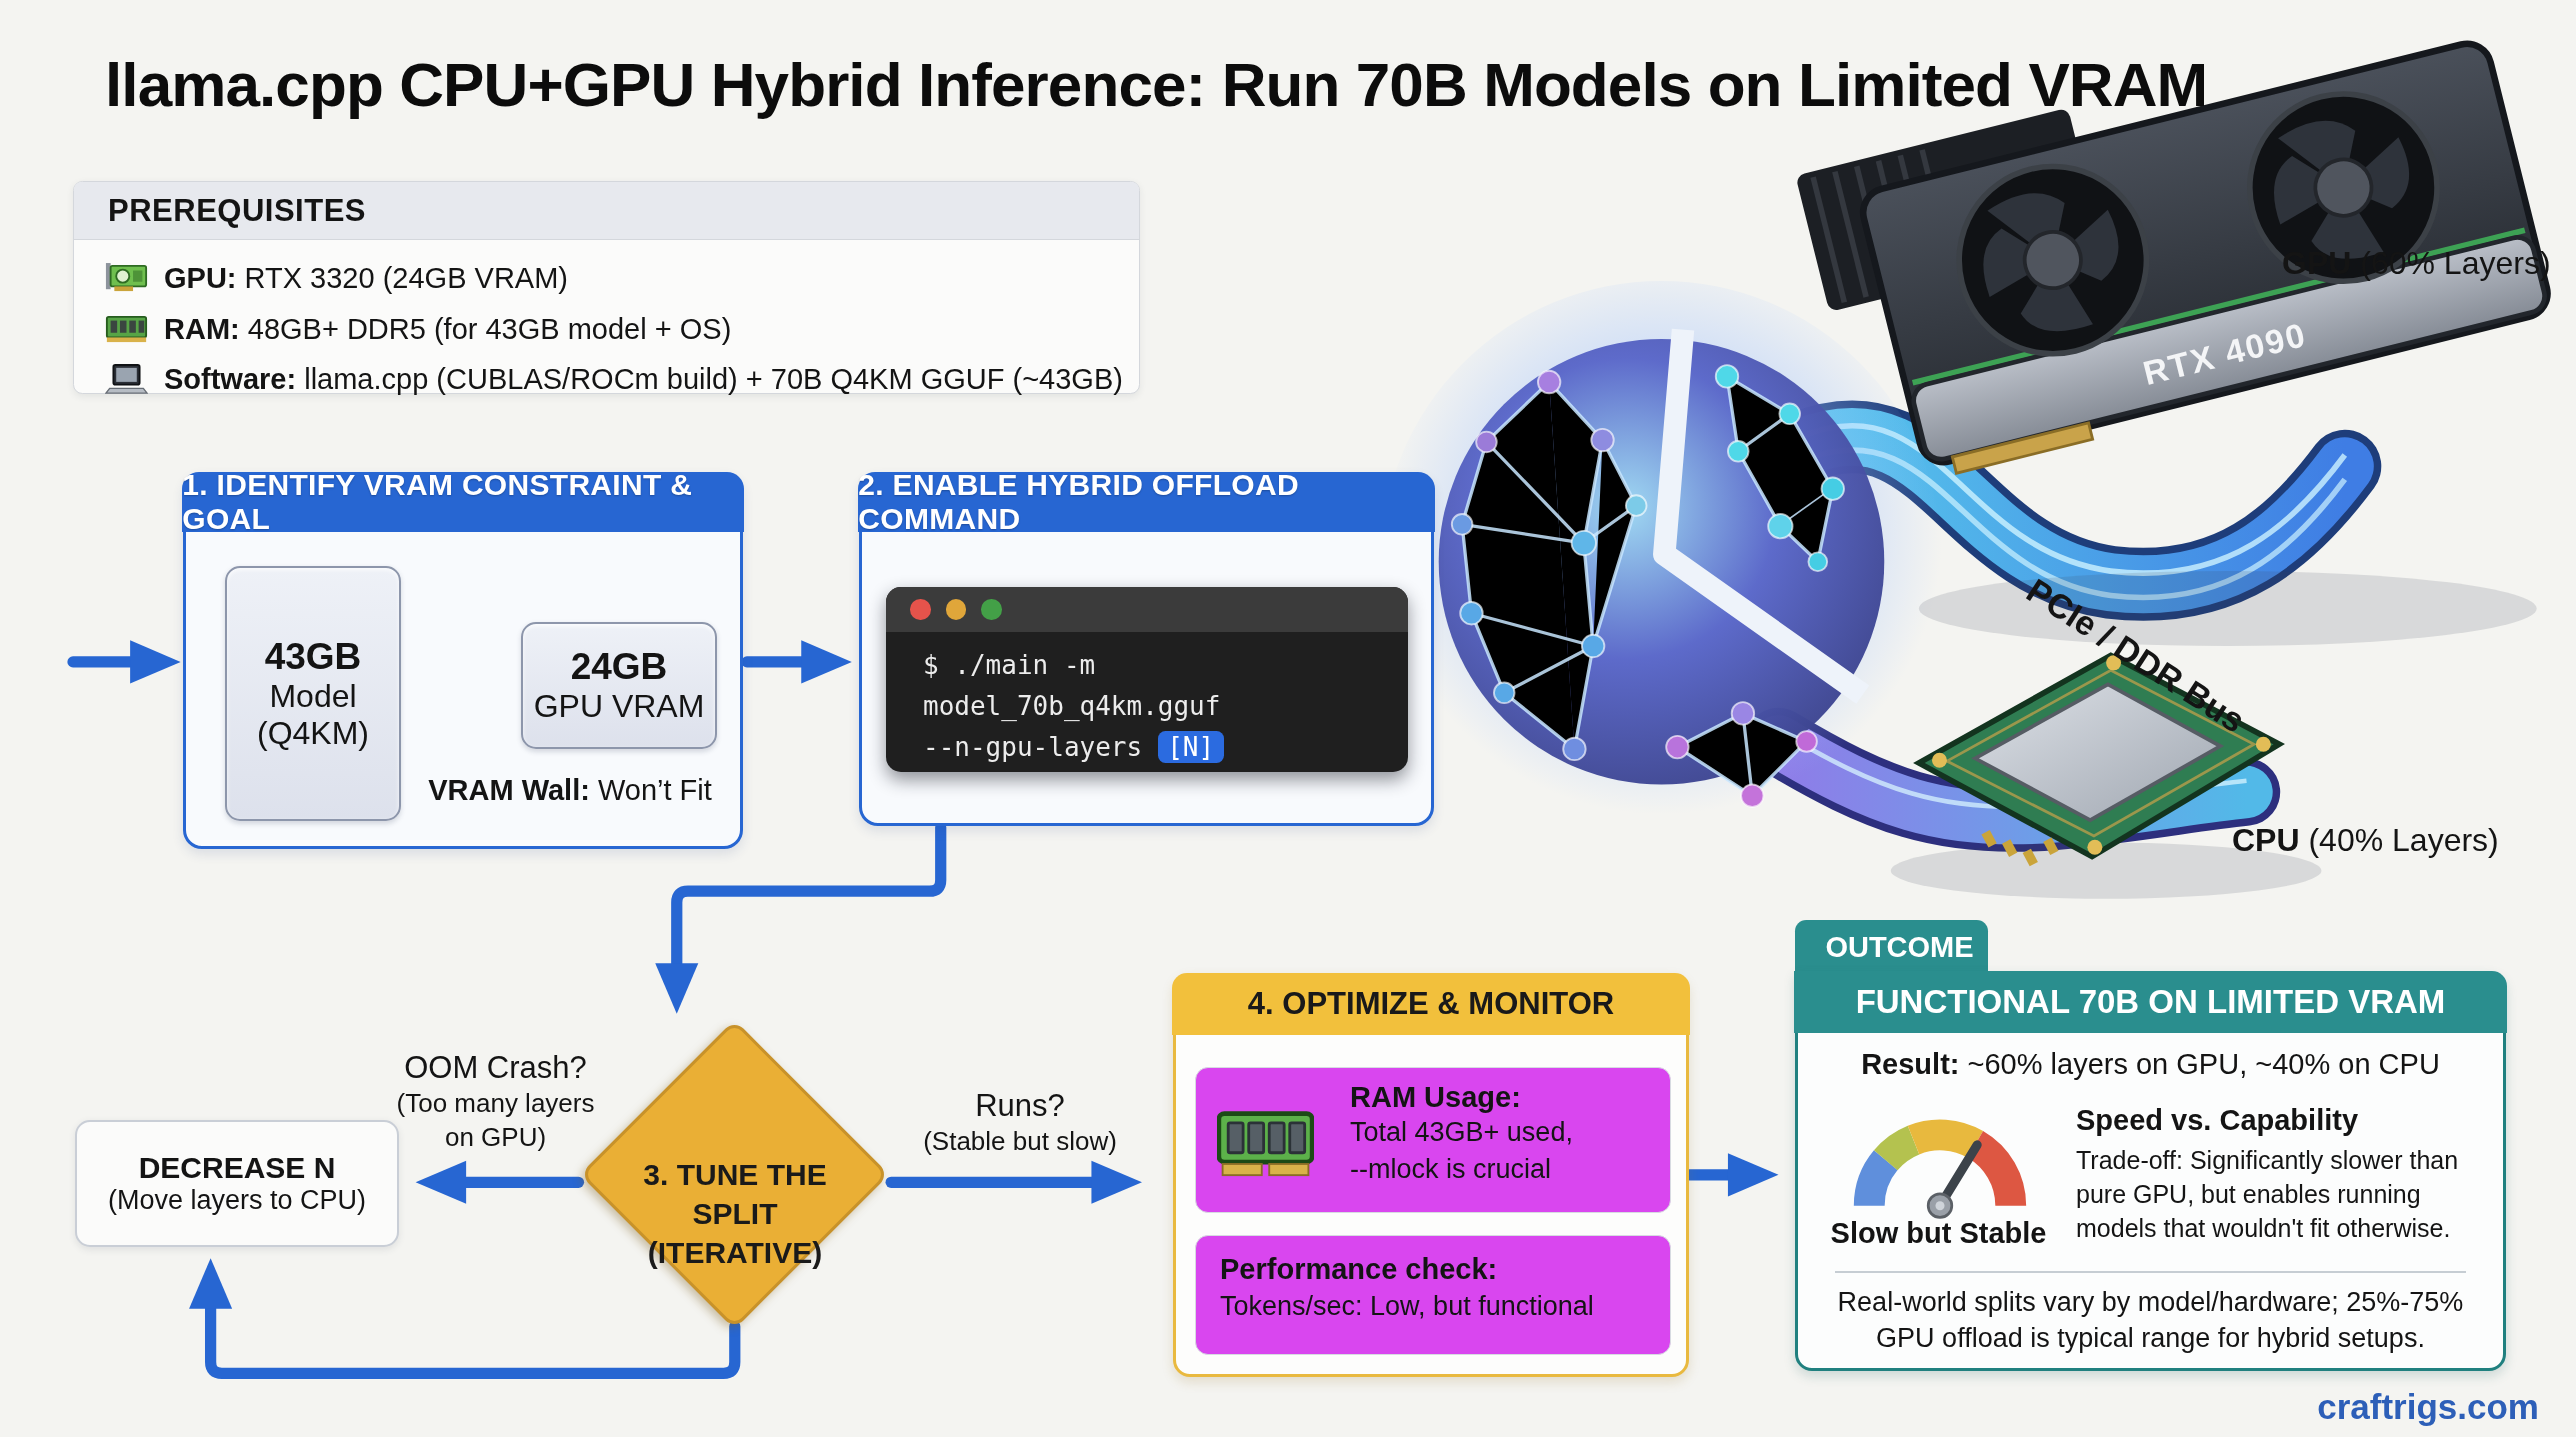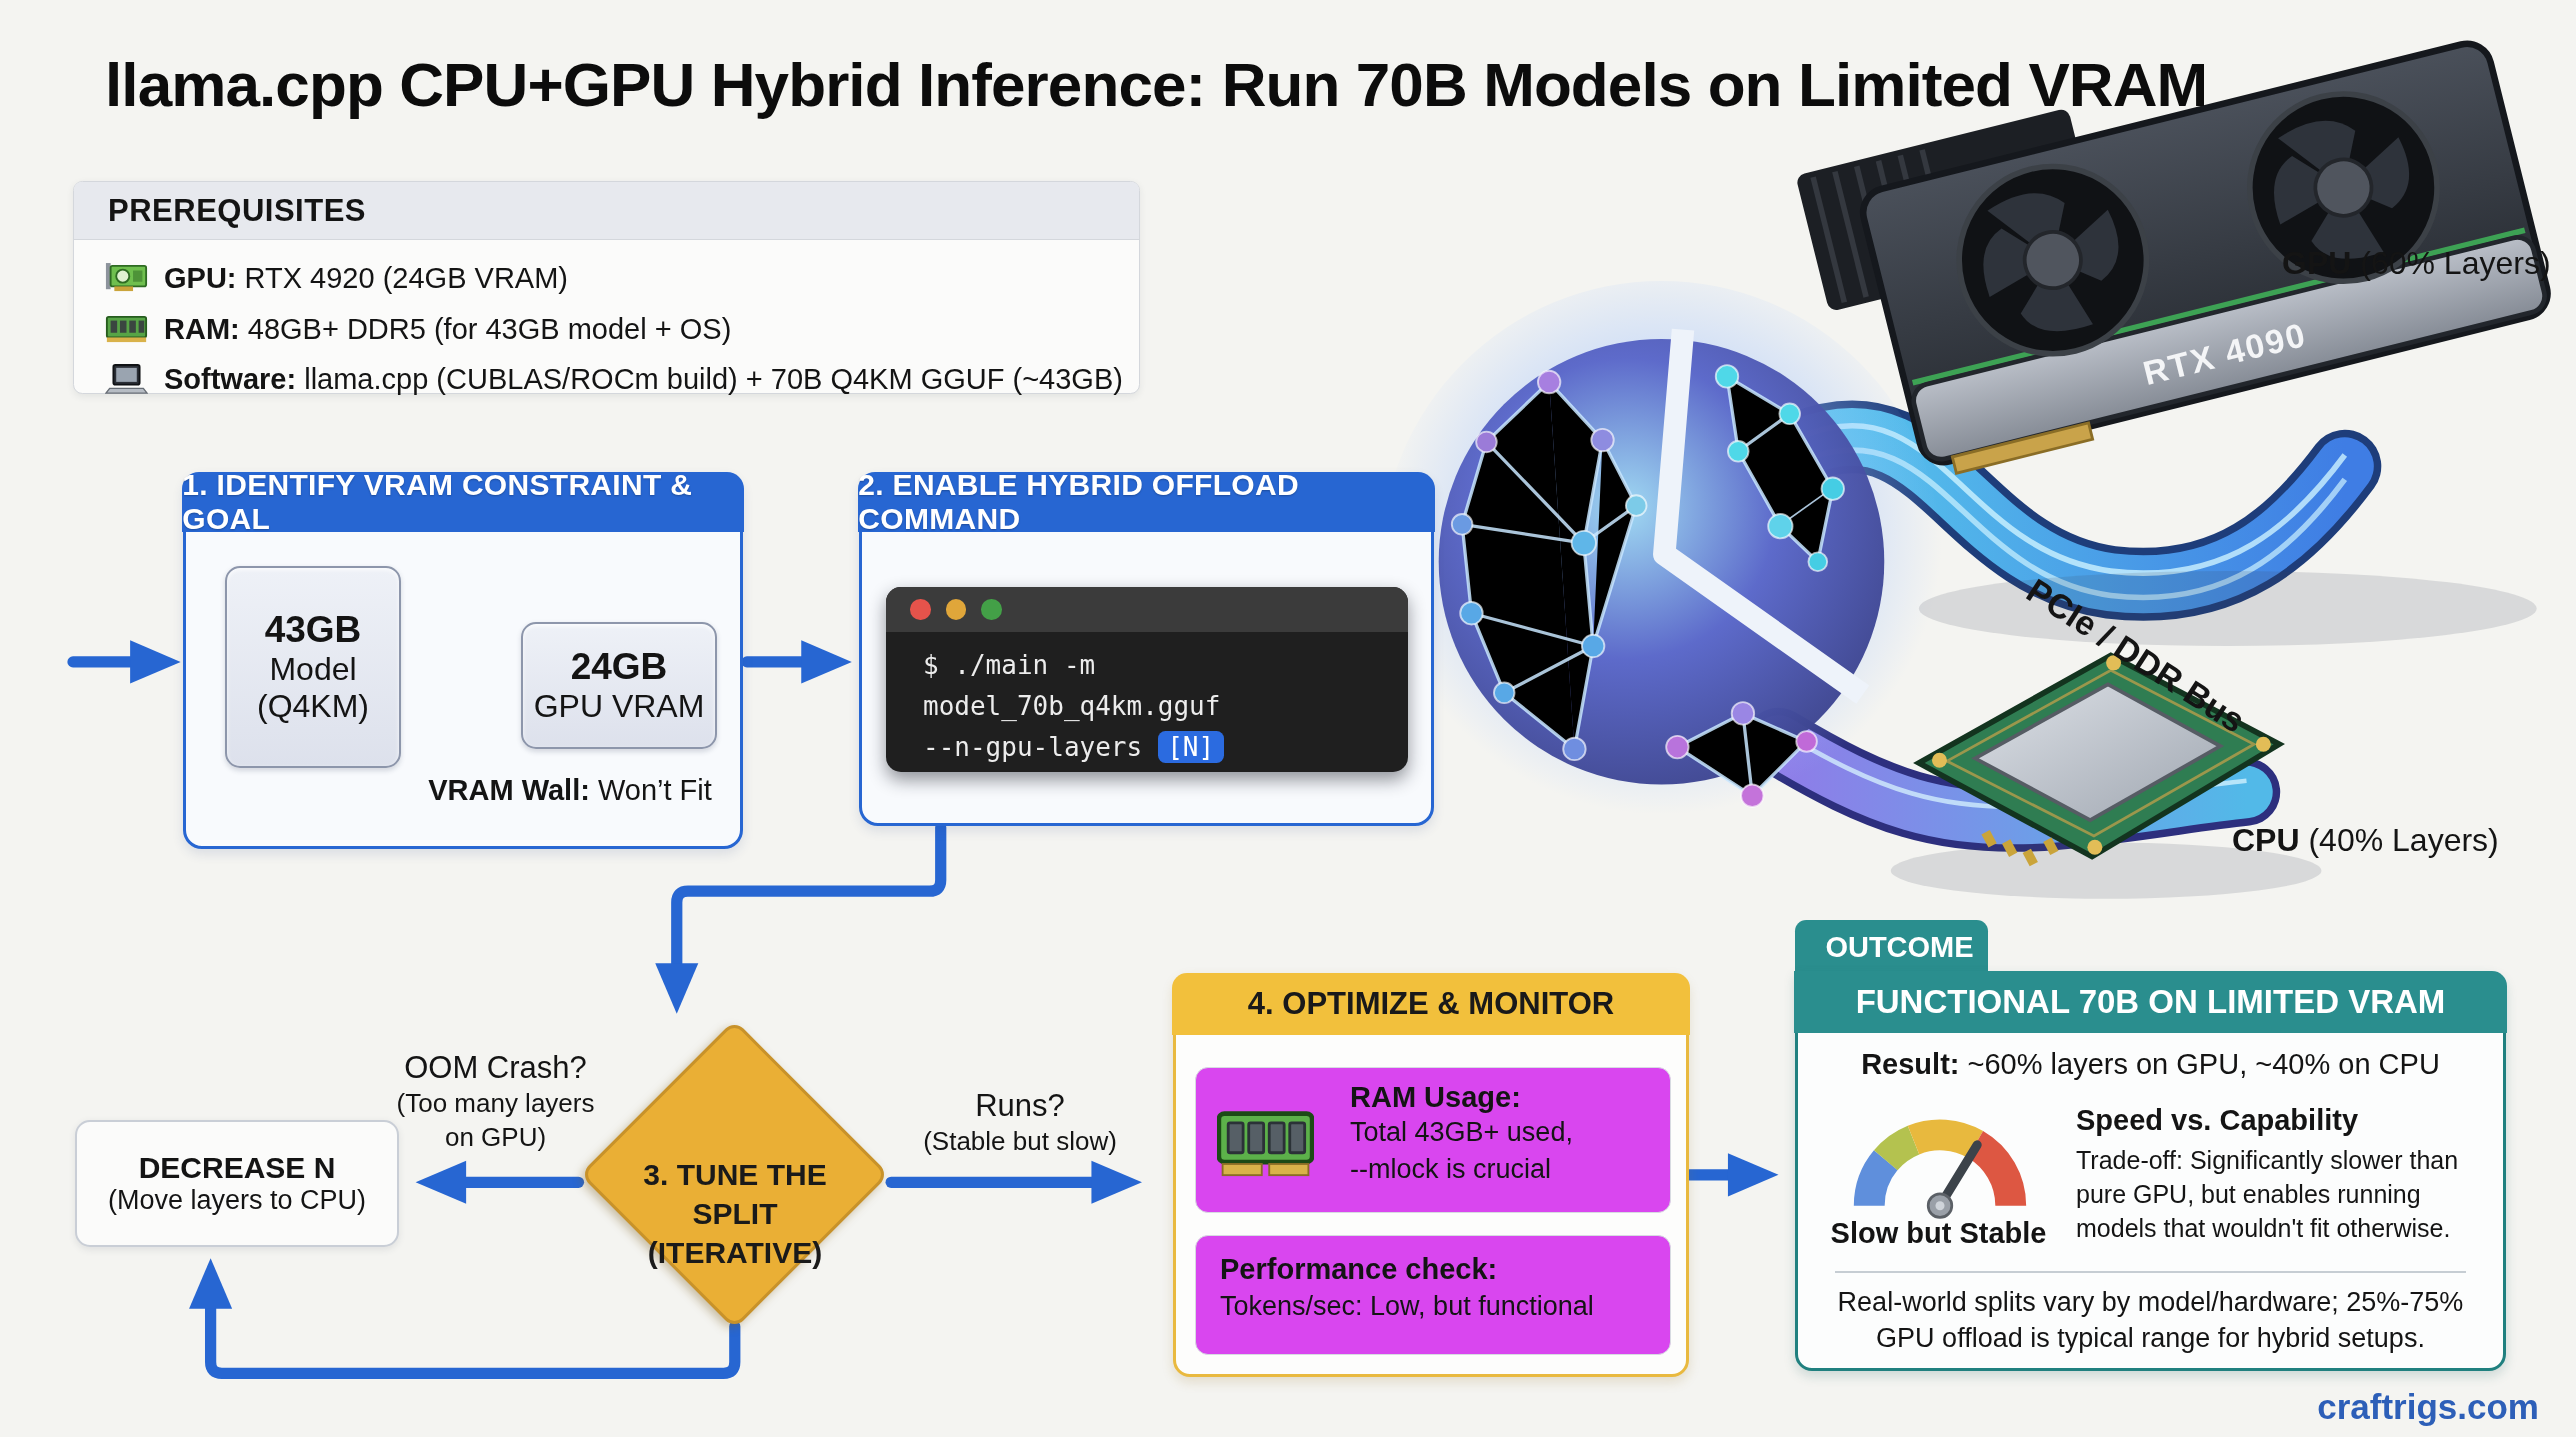--- a/index.html
+++ b/index.html
@@ -281,21 +281,21 @@
       <div class="prereq-item">
         <span class="ico">
           <svg width="43" height="34" viewBox="0 0 46 36">
               <rect x="1" y="2" width="5" height="28" fill="#8d939c"></rect>
               <rect x="6" y="5" width="38" height="22" rx="2" fill="#6fbf4e" stroke="#2e6b22" stroke-width="2"></rect>
               <circle cx="19" cy="16" r="7" fill="#dff0d0" stroke="#2e6b22" stroke-width="2"></circle>
               <rect x="30" y="10" width="10" height="12" fill="#4e9338"></rect>
               <rect x="10" y="27" width="20" height="5" fill="#caa43a"></rect>
             </svg>
         </span>
-        <span><b>GPU:</b><span> RTX 4920 (24GB VRAM)</span></span>
+        <span><b>GPU:</b><span> RTX 3320 (24GB VRAM)</span></span>
       </div>
       <div class="prereq-item">
         <span class="ico">
           <svg width="43" height="32" viewBox="0 0 46 34">
               <rect x="2" y="4" width="42" height="22" rx="2" fill="#57a446" stroke="#265c1e" stroke-width="2"></rect>
               <rect x="6" y="8" width="7" height="13" fill="#3a4640"></rect>
               <rect x="16" y="8" width="7" height="13" fill="#3a4640"></rect>
               <rect x="26" y="8" width="7" height="13" fill="#3a4640"></rect>
               <rect x="36" y="8" width="6" height="13" fill="#3a4640"></rect>
               <rect x="2" y="26" width="42" height="5" fill="#d9b24a"></rect>
@@ -311,21 +311,21 @@
               <polygon points="5,27 41,27 45,32 1,32" fill="#b6bcc4" stroke="#666c74" stroke-width="1.5"></polygon>
             </svg>
         </span>
         <span><b>Software:</b><span> llama.cpp (CUBLAS/ROCm build) + 70B Q4KM GGUF (~43GB)</span></span>
       </div>
     </div>
   </div>
 
   <div class="panel" style="left:183px;top:473px;width:560px;height:376px;">
     <div class="panel-head">1. IDENTIFY VRAM CONSTRAINT &amp; GOAL</div>
-    <div class="mini-box" style="left:39px;top:90px;width:176px;height:202px;">
+    <div class="mini-box" style="left:39px;top:90px;width:176px;height:255px;">
       <div class="big">43GB</div>
       <div class="med">Model</div>
       <div class="med">(Q4KM)</div>
     </div>
     <div class="mini-box" style="left:335px;top:146px;width:196px;height:127px;">
       <div class="big">24GB</div>
       <div class="med">GPU VRAM</div>
     </div>
     <div class="caption" style="left:225px;top:298px;width:318px;">
       <b>VRAM Wall:</b><span> Won’t Fit</span>

